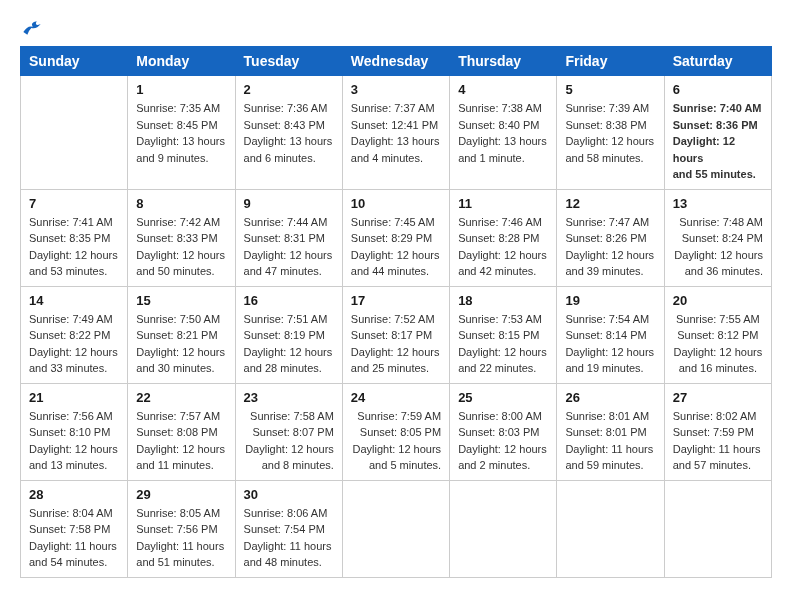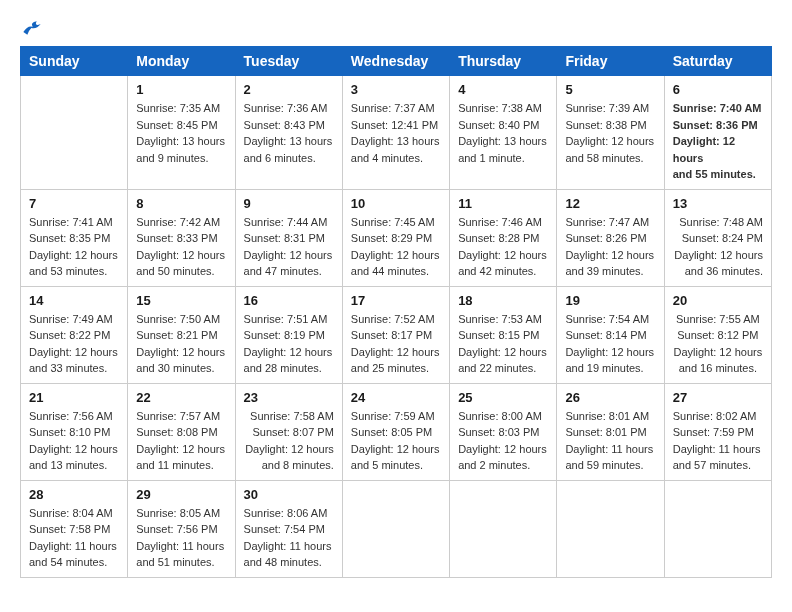--- a/index.html
+++ b/index.html
@@ -287,21 +287,21 @@
         </td>
         <td>
           <span class="day-number">23</span>
           <div class="day-info" style="white-space: pre-line; text-align: right;">Sunrise: 7:58 AM
 Sunset: 8:07 PM
 Daylight: 12 hours
 and 8 minutes.</div>
         </td>
         <td>
           <span class="day-number">24</span>
-          <div class="day-info" style="white-space: pre-line;">Sunrise: 7:59 AM
+          <div class="day-info" style="white-space: pre-line; text-align: right;">Sunrise: 7:59 AM
 Sunset: 8:05 PM
 Daylight: 12 hours
 and 5 minutes.</div>
         </td>
         <td>
           <span class="day-number">25</span>
           <div class="day-info" style="white-space: pre-line;">Sunrise: 8:00 AM
 Sunset: 8:03 PM
 Daylight: 12 hours
 and 2 minutes.</div>

